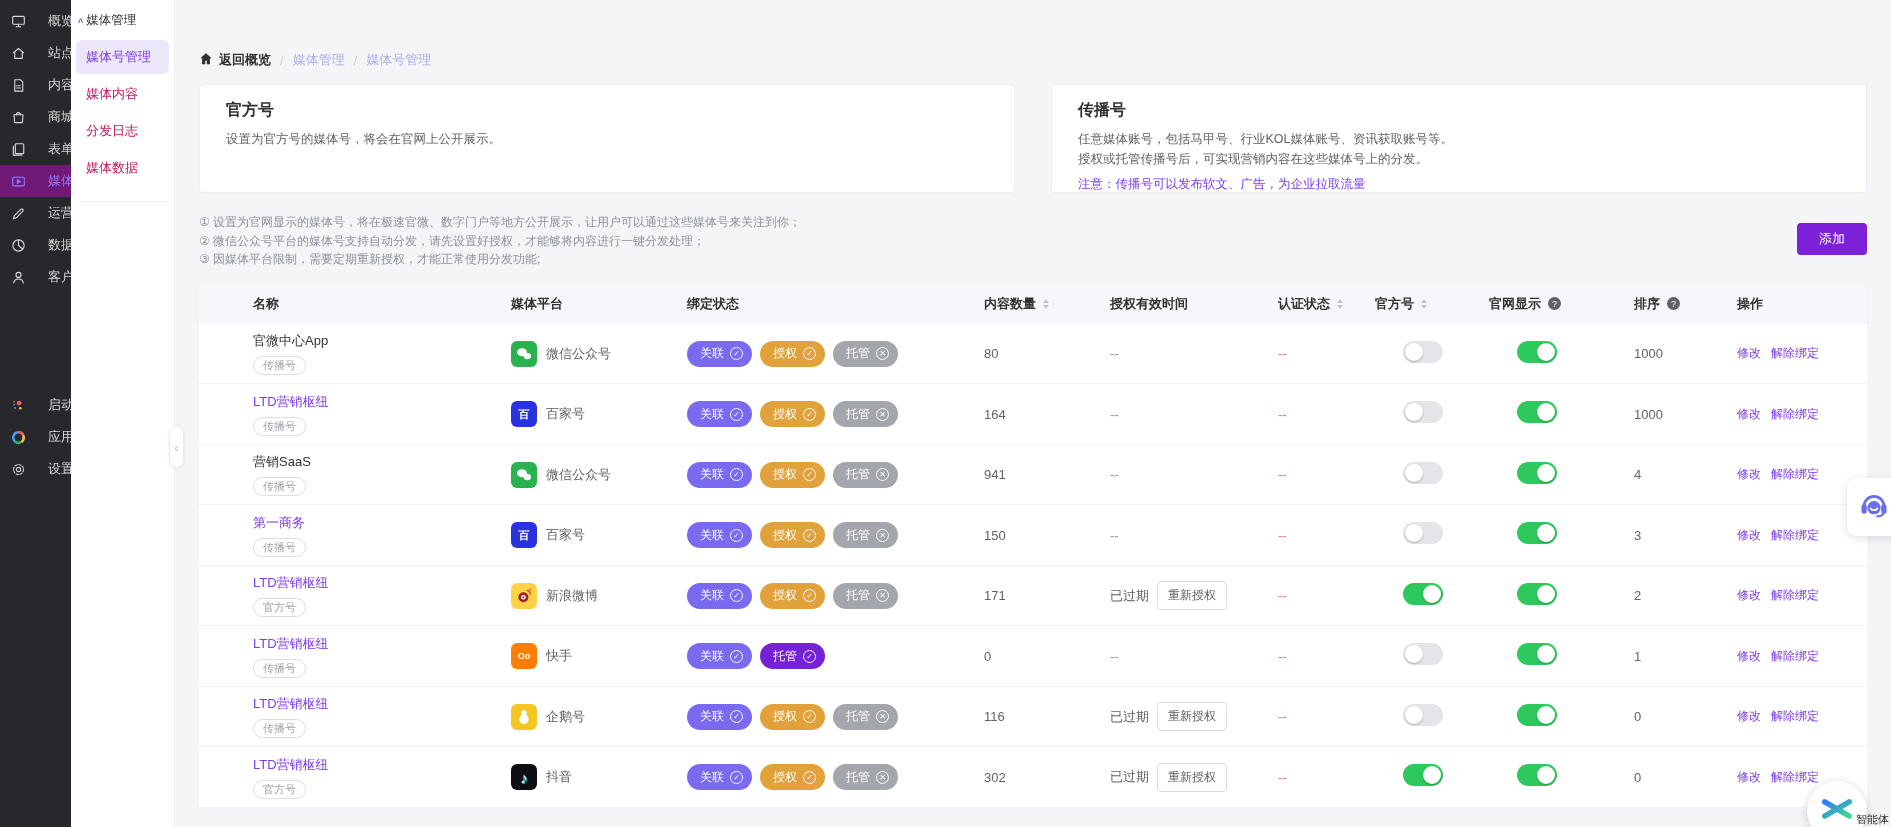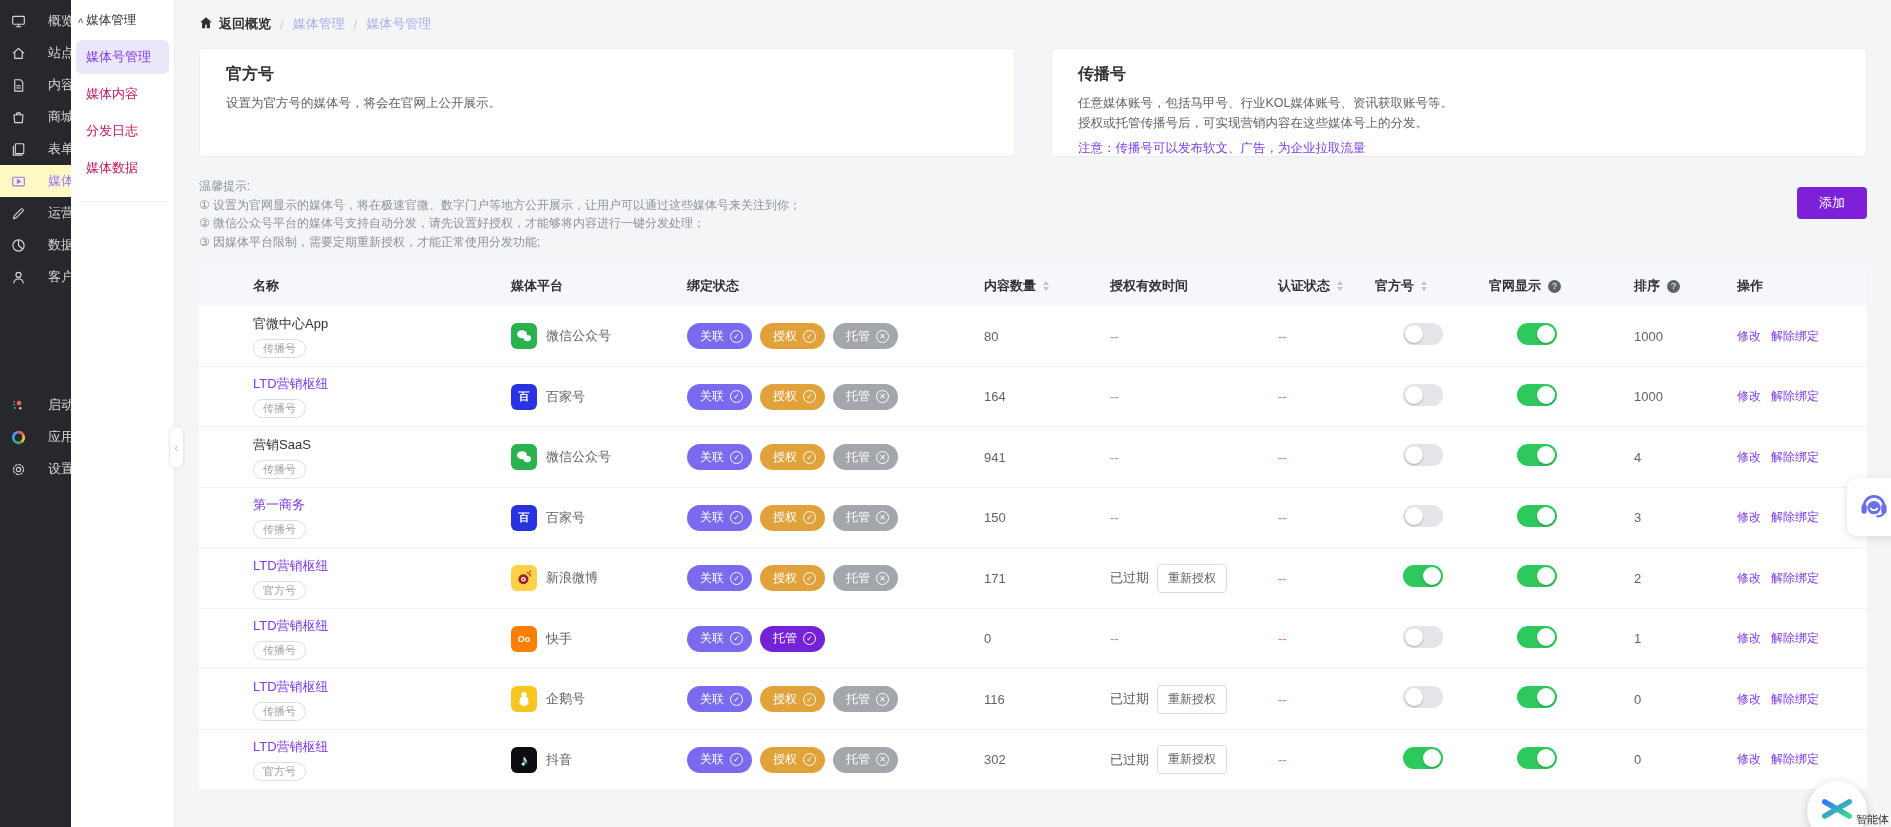--- a/index.html
+++ b/index.html
@@ -4,34 +4,34 @@
 <style>
   * { box-sizing: border-box; }
   html,body { margin:0; padding:0; width:1891px; height:827px; overflow:hidden;
     font-family:"Liberation Sans","DejaVu Sans",sans-serif; }
   .app { display:flex; height:100%; position:relative; background:#f4f5f7; }
 
   
   .rail { width:71px; background:#27282c; color:#d8d8da; display:flex; flex-direction:column; padding-top:5px; flex-shrink:0; }
   .rail-item { display:flex; align-items:center; gap:22px; padding:7px 0 7px 11px; font-size:13px; cursor:pointer; white-space:nowrap; }
   .rail-item .ricon { width:15px; height:15px; display:flex; align-items:center; justify-content:center; }
-  .rail-item.active { background:#fef9c3; color:var(--sidebar-active,#9277ff); }
+  .rail-item.active { background:#701a75; color:var(--sidebar-active,#9277ff); }
   .rail-gap { height:96px; }
 
   
   .submenu { width:104px; background:#fff; border-right:1px solid #eceef1; padding-top:10px; flex-shrink:0; }
   .submenu-group { font-size:12.5px; color:#303133; padding:2px 0 8px 6px; display:flex; align-items:center; gap:2px; }
   .submenu-caret { color:#606266; font-size:10px; transform:scaleY(.8); }
   .submenu-item { font-size:13px; color:#be185d; padding:8px 0 8px 10px; margin:3px 5px; border-radius:6px; cursor:pointer; white-space:nowrap; }
   .submenu-item.active { background:#ece6fb; color:var(--accent,#7d3ce8); }
   .submenu hr { border:none; border-top:1px solid #ebedf0; margin:16px 8px 0; }
 
   
   main { flex:1; padding:0 24px; position:relative; overflow:hidden; }
-  .breadcrumb { height:48px; display:flex; align-items:center; gap:9px; font-size:13px; }
+  .breadcrumb { height:48px; display:flex; align-items:center; gap:9px; font-size:13px;margin-top:36px; }
   .bc-home { display:flex; align-items:center; gap:6px; font-weight:bold; color:#303133; cursor:pointer; }
   .bc-sep { color:#c8cbd4; }
   .bc-crumb { color:#a9aee8; cursor:pointer; }
 
   .cards { display:flex; gap:36px; }
   .card { flex:1; background:#fff; border:1px solid #ebedf2; border-radius:4px; padding:13px 26px 10px; height:109px; }
   .card h3 { margin:2px 0 10px; font-size:16px; color:#303133; }
   .card p { margin:3px 0; font-size:12.5px; color:#606266; }
   .card .note { color:var(--accent,#7d3ce8); margin-top:8px; }
 
@@ -259,21 +259,20 @@
       <div class="card">
         <h3>传播号</h3>
         <p>任意媒体账号，包括马甲号、行业KOL媒体账号、资讯获取账号等。</p>
         <p>授权或托管传播号后，可实现营销内容在这些媒体号上的分发。</p>
         <p class="note">注意：传播号可以发布软文、广告，为企业拉取流量</p>
       </div>
     </section>
 
     <div class="tips-row">
       <div class="tips">
-        <div>温馨提示:</div>
         <div id="tips-lines">
             <div>① 设置为官网显示的媒体号，将在极速官微、数字门户等地方公开展示，让用户可以通过这些媒体号来关注到你；</div>
             <div>② 微信公众号平台的媒体号支持自动分发，请先设置好授权，才能够将内容进行一键分发处理；</div>
             <div>③ 因媒体平台限制，需要定期重新授权，才能正常使用分发功能;</div>
           </div>
       </div>
       <button class="add-btn">添加</button>
     </div>
 
     <div class="table">

